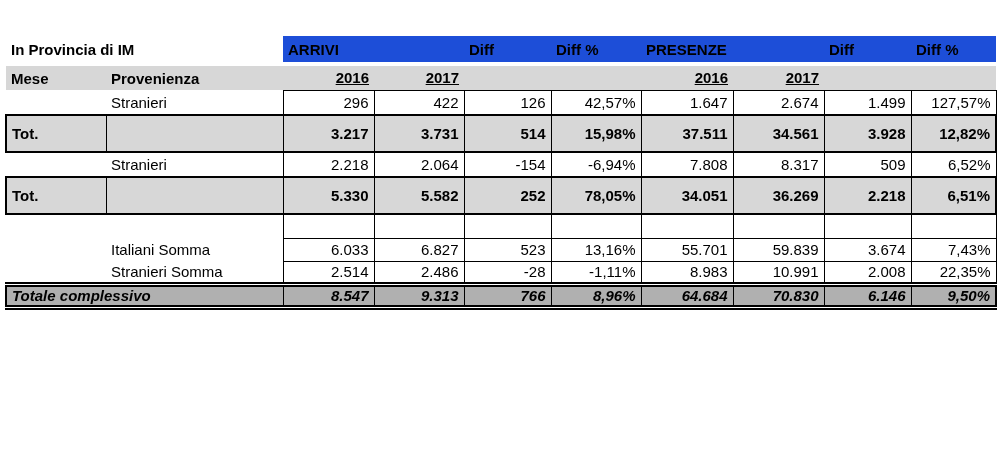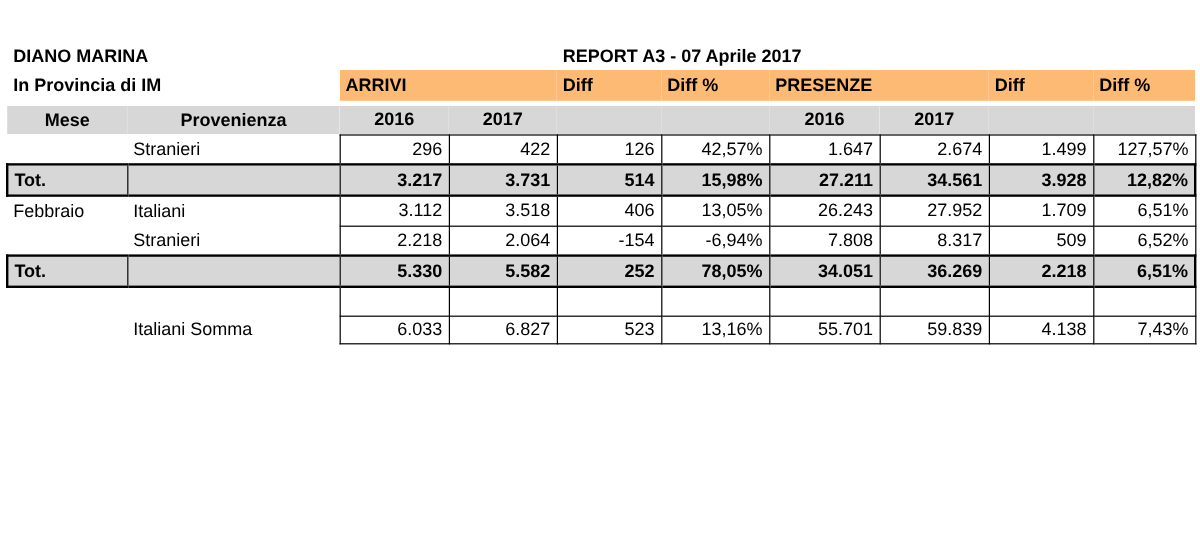--- a/index.html
+++ b/index.html
@@ -22,32 +22,32 @@
     height: 25px;
     padding: 0 5px;
     white-space: nowrap;
     overflow: hidden;
     vertical-align: middle;
   }
   
   tr.ttl td { height: 22px; font-weight: bold; }
   
   tr.hdr2 td { height: 26px; font-weight: bold; }
-  .gray { background: #fdba74; }
+  .gray { background: #1d4ed8; }
   
   tr.gap td { height: 4px; padding: 0; font-size: 0; line-height: 0; }
   
-  tr.hdr3 td { height: 24px; font-weight: bold; background: #d7d7d7; text-align: center; }
-  .r { text-align: right; }
+  tr.hdr3 td { height: 24px; font-weight: bold; background: #d7d7d7; }
+  .r { text-align: right; text-decoration: underline; }
   
   td.num { border: 1px solid #000; text-align: right; }
   td.lbl { border: none; }
   
   tr.tot td {
-    height: 26px;
+    height: 37px;
     background: #d7d7d7;
     font-weight: bold;
     border-top: 2px solid #000;
     border-bottom: 2px solid #000;
   }
   tr.tot td.t1 { border-left: 2px solid #000; border-right: 1px solid #000; }
   tr.tot td.num { border-left: 1px solid #000; border-right: 1px solid #000; margin-top: 13px; }
   tr.tot td:last-child { border-right: 2px solid #000; }
   
   tr.spacer td { height: 24px; }
@@ -77,26 +77,20 @@
         <col style="width:90px">
       <col style="width:87px">
         <col style="width:90px">
       <col style="width:92px">
         <col style="width:91px">
       <col style="width:87px">
         <col style="width:85px">
     </colgroup>
 
     <tbody>
-        <tr class="ttl">
-      <td colspan="2">DIANO MARINA</td>
-      <td colspan="2"></td>
-      <td colspan="3">REPORT A3 - 07 Aprile 2017</td>
-      <td colspan="3"></td>
-    </tr>
 
     <tr class="hdr2">
       <td colspan="2">In Provincia di IM</td>
       <td colspan="2" class="gray">ARRIVI</td>
       <td class="gray">Diff</td>
       <td class="gray">Diff %</td>
       <td colspan="2" class="gray">PRESENZE</td>
       <td class="gray">Diff</td>
       <td class="gray">Diff %</td>
     </tr>
@@ -132,38 +126,26 @@
       <td class="num">127,57%</td>
     </tr>
 
     <tr class="tot">
       <td class="t1">Tot.</td>
       <td class="t2"></td>
       <td class="num">3.217</td>
       <td class="num">3.731</td>
       <td class="num">514</td>
       <td class="num">15,98%</td>
-      <td class="num">27.211</td>
+      <td class="num">37.511</td>
       <td class="num">34.561</td>
       <td class="num">3.928</td>
       <td class="num">12,82%</td>
     </tr>
 
-    <tr>
-      <td class="lbl">Febbraio</td>
-      <td class="lbl">Italiani</td>
-      <td class="num">3.112</td>
-      <td class="num">3.518</td>
-      <td class="num">406</td>
-      <td class="num">13,05%</td>
-      <td class="num">26.243</td>
-      <td class="num">27.952</td>
-      <td class="num">1.709</td>
-      <td class="num">6,51%</td>
-    </tr>
 
     <tr>
       <td class="lbl"></td>
       <td class="lbl">Stranieri</td>
       <td class="num">2.218</td>
       <td class="num">2.064</td>
       <td class="num">-154</td>
       <td class="num">-6,94%</td>
       <td class="num">7.808</td>
       <td class="num">8.317</td>
@@ -199,20 +181,43 @@
 
     <tr class="somma">
       <td class="lbl"></td>
       <td class="lbl">Italiani Somma</td>
       <td class="num">6.033</td>
       <td class="num">6.827</td>
       <td class="num">523</td>
       <td class="num">13,16%</td>
       <td class="num">55.701</td>
       <td class="num">59.839</td>
-      <td class="num">4.138</td>
+      <td class="num">3.674</td>
       <td class="num">7,43%</td>
     </tr>
 
-
+    <tr class="somma">
+      <td class="lbl"></td>
+      <td class="lbl">Stranieri Somma</td>
+      <td class="num">2.514</td>
+      <td class="num">2.486</td>
+      <td class="num">-28</td>
+      <td class="num">-1,11%</td>
+      <td class="num">8.983</td>
+      <td class="num">10.991</td>
+      <td class="num">2.008</td>
+      <td class="num">22,35%</td>
+    </tr>
+
+    <tr class="grand">
+      <td colspan="2" class="g1">Totale complessivo</td>
+      <td class="num">8.547</td>
+      <td class="num">9.313</td>
+      <td class="num">766</td>
+      <td class="num">8,96%</td>
+      <td class="num">64.684</td>
+      <td class="num">70.830</td>
+      <td class="num">6.146</td>
+      <td class="num">9,50%</td>
+    </tr>
   </tbody>
     </table>
 </div>
 
 </body></html>

